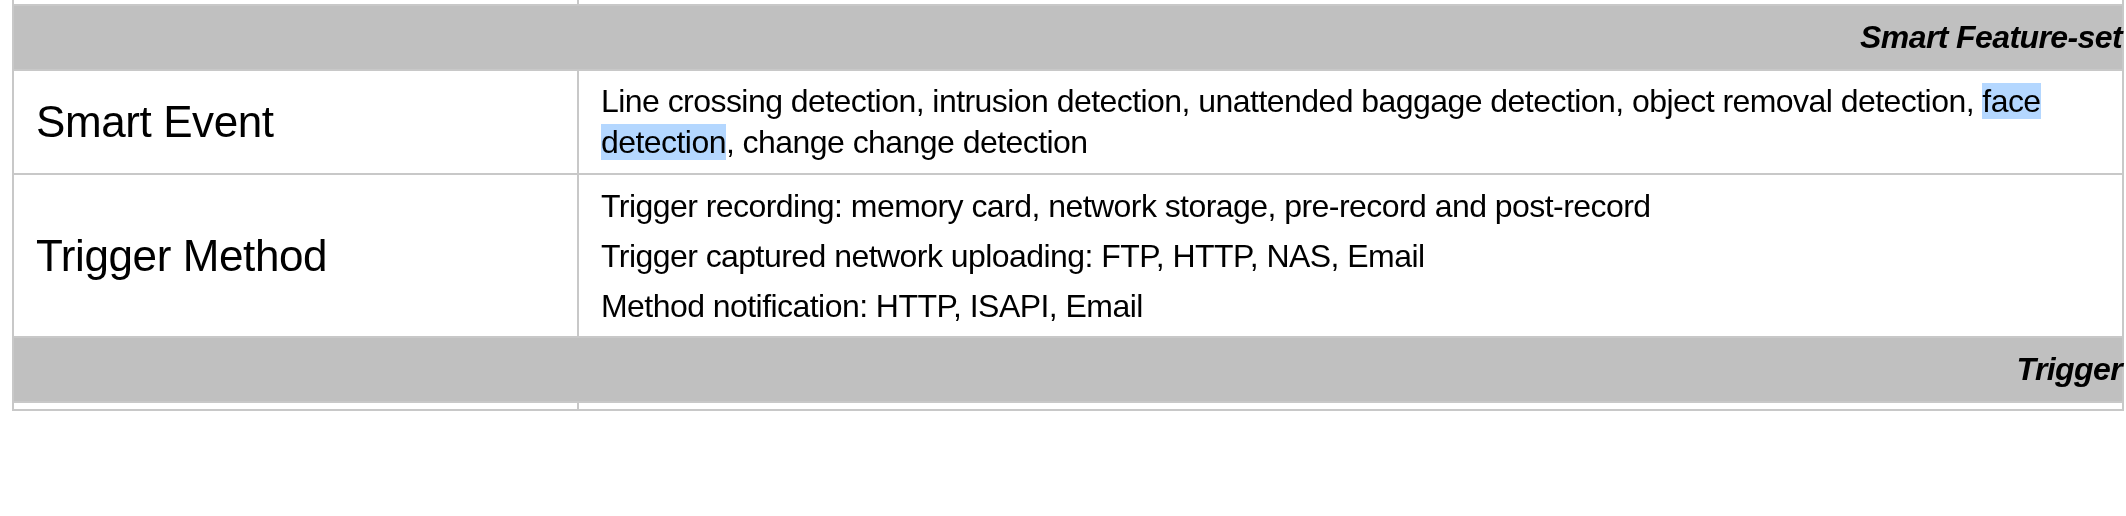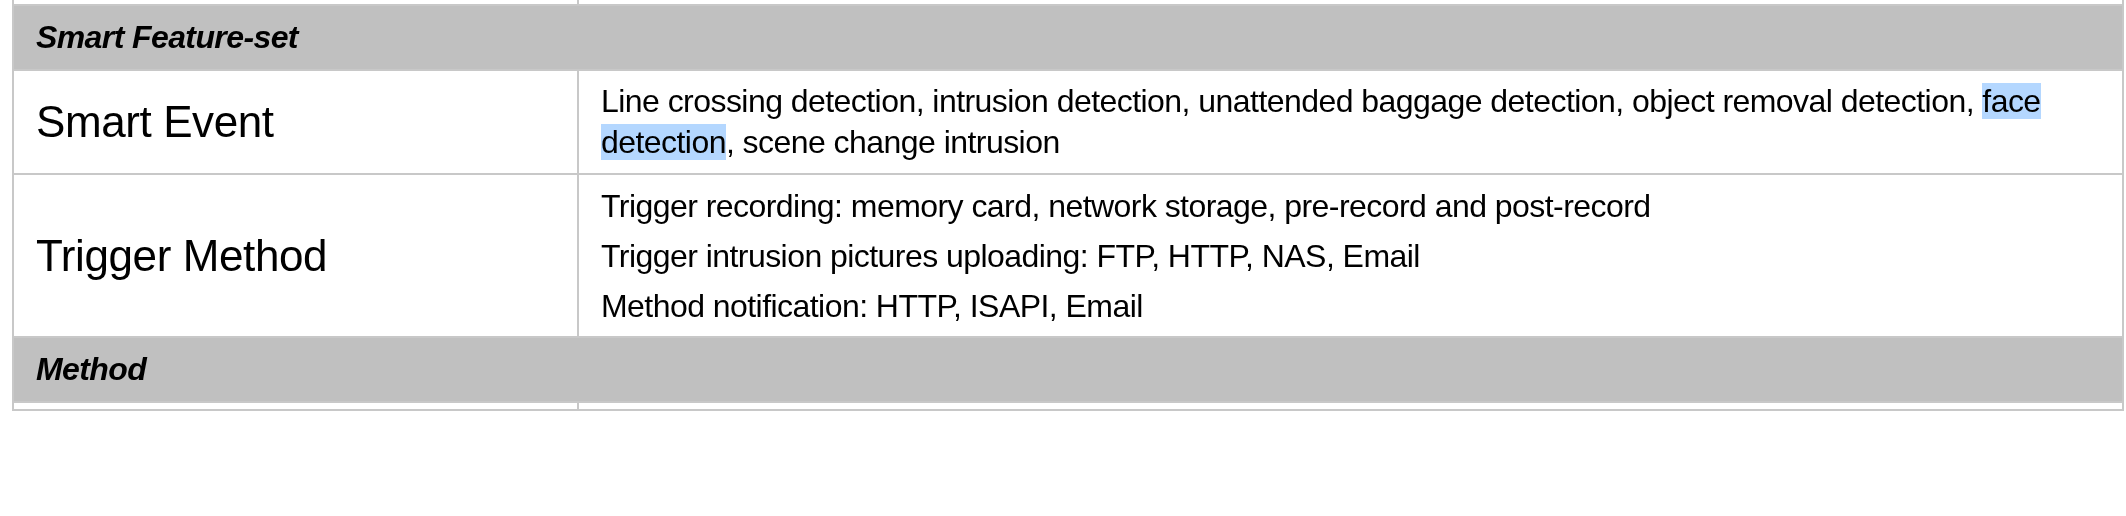--- a/index.html
+++ b/index.html
@@ -33,20 +33,21 @@
 
   .top-stub td { height: 4px; }
   .section-row td {
     background: #c0c0c0;
     height: 63px;
     padding-left: 22px;
     font-weight: bold;
     font-style: italic;
     font-size: 32px;
     letter-spacing: -0.6px;
+    text-align: right;
   }
   .label-cell {
     font-size: 44px;
     padding-left: 22px !important;
     letter-spacing: -0.4px;
   }
   .value-cell {
     font-size: 32px;
     padding-left: 22px !important;
     padding-right: 10px !important;
@@ -73,31 +74,31 @@
   <tbody>
       <tr class="top-stub">
     <td></td>
     <td></td>
   </tr>
   <tr class="section-row">
     <td colspan="2">Smart Feature-set</td>
   </tr>
   <tr class="row-smart">
     <td class="label-cell">Smart Event</td>
-    <td class="value-cell"><span>Line crossing detection, intrusion detection, unattended baggage detection, object removal detection, </span><span class="highlight">face detection</span><span>, scene change intrusion</span></td>
+    <td class="value-cell"><span>Line crossing detection, intrusion detection, unattended baggage detection, object removal detection, </span><span class="highlight">face detection</span><span>, change change detection</span></td>
   </tr>
   <tr class="row-linkage">
     <td class="label-cell">Trigger Method</td>
     <td class="value-cell">
       <div class="linkage-line">Trigger recording: memory card, network storage, pre-record and post-record</div>
-      <div class="linkage-line">Trigger intrusion pictures uploading: FTP, HTTP, NAS, Email</div>
+      <div class="linkage-line">Trigger captured network uploading: FTP, HTTP, NAS, Email</div>
       <div class="linkage-line">Method notification: HTTP, ISAPI, Email</div>
     </td>
   </tr>
   <tr class="section-row">
-    <td colspan="2">Method</td>
+    <td colspan="2">Trigger</td>
   </tr>
   <tr class="bottom-stub">
     <td></td>
     <td></td>
   </tr>
 </tbody>
   </table>
 
 </body></html>

